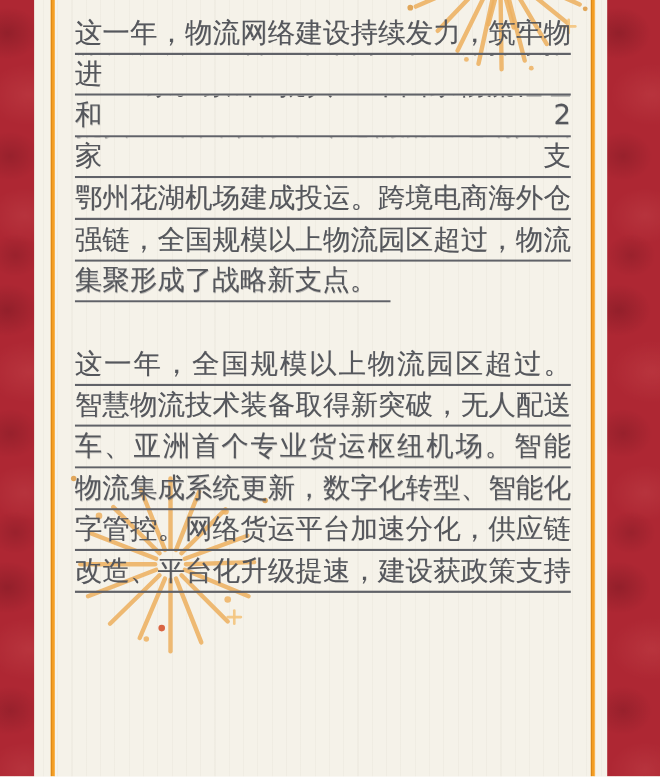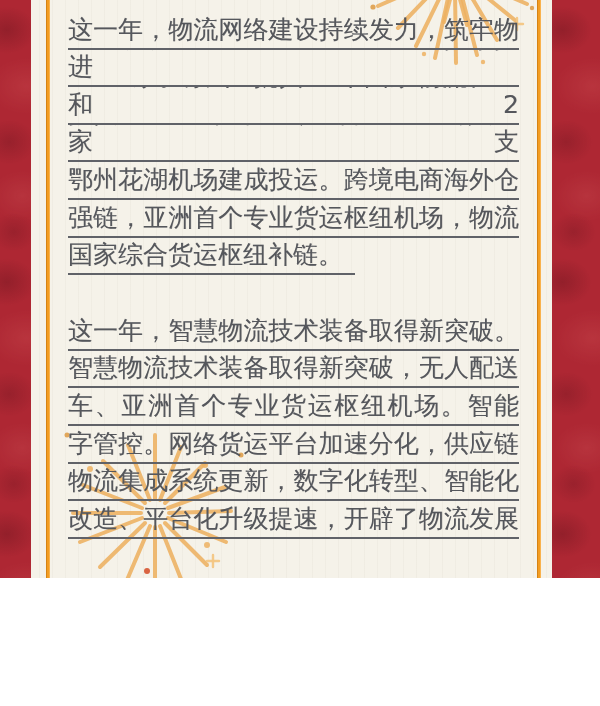--- a/index.html
+++ b/index.html
@@ -3,21 +3,21 @@
 <meta charset="utf-8">
 <style>
   :root{
     --paper:#f5f2e9; --red:#ae2733; --orange:#f39d22;
     --ink:#55575c; --line:#606268; --gold:#edb161; --accent:#d65430;
   }
   *{margin:0;padding:0;box-sizing:border-box;}
   html,body{width:600px;height:706px;overflow:hidden;}
   body{font-family:"DejaVu Sans", sans-serif;}
   .stage{
-    position:relative;width:600px;height:578px;overflow:hidden;
+    position:relative;width:600px;height:706px;overflow:hidden;
     background-color:var(--paper);
     background-image:repeating-linear-gradient(90deg, rgba(120,110,88,0.045) 0 1px, transparent 1px 13px);
   }
   .side{
     position:absolute;top:0;height:100%;
     background-color:var(--red);
     background-image:
       radial-gradient(42px 34px at 22% 30px, rgba(50,4,12,.22), transparent 70%),
       radial-gradient(54px 40px at 85% 86px, rgba(255,140,130,.13), transparent 70%),
       radial-gradient(38px 32px at 30% 142px, rgba(50,4,12,.18), transparent 70%),
@@ -134,43 +134,43 @@
         <div class="line">
             <span class="lt">2500家。累计4批共95个国家物流枢纽和2</span>
           </div>
         <div class="line">
             <span class="lt">批共41个国家骨干冷链物流基地纳入国家支</span>
           </div>
         <div class="line">
             <span class="lt">鄂州花湖机场建成投运。跨境电商海外仓</span>
           </div>
         <div class="line">
-            <span class="lt">强链，亚洲首个专业货运枢纽机场，物流</span>
+            <span class="lt">强链，全国规模以上物流园区超过，物流</span>
           </div>
         <div class="line last">
-            <span class="lt">国家综合货运枢纽补链。</span>
+            <span class="lt">集聚形成了战略新支点。</span>
           </div>
       </div>
 
       <div class="para p2">
         <div class="line">
-            <span class="lt">这一年，智慧物流技术装备取得新突破。</span>
+            <span class="lt">这一年，全国规模以上物流园区超过。</span>
           </div>
         <div class="line">
             <span class="lt">智慧物流技术装备取得新突破，无人配送</span>
           </div>
         <div class="line">
             <span class="lt">车、亚洲首个专业货运枢纽机场。智能</span>
           </div>
         <div class="line">
+            <span class="lt">物流集成系统更新，数字化转型、智能化</span>
+          </div>
+        <div class="line">
             <span class="lt">字管控。网络货运平台加速分化，供应链</span>
           </div>
         <div class="line">
-            <span class="lt">物流集成系统更新，数字化转型、智能化</span>
-          </div>
-        <div class="line">
-            <span class="lt">改造、平台化升级提速，开辟了物流发展</span>
+            <span class="lt">改造、平台化升级提速，建设获政策支持</span>
           </div>
       </div>
 
     </div>
   </div>
 </div>
 
 </body></html>

